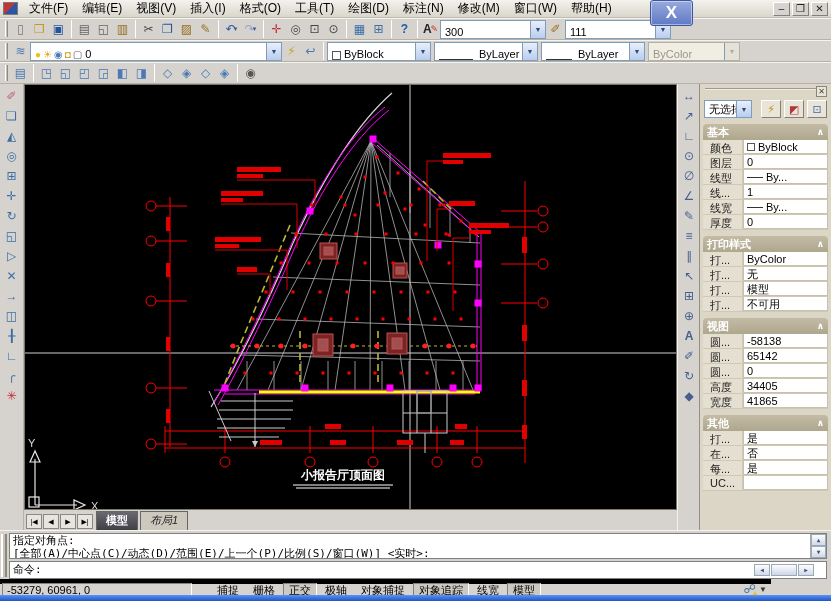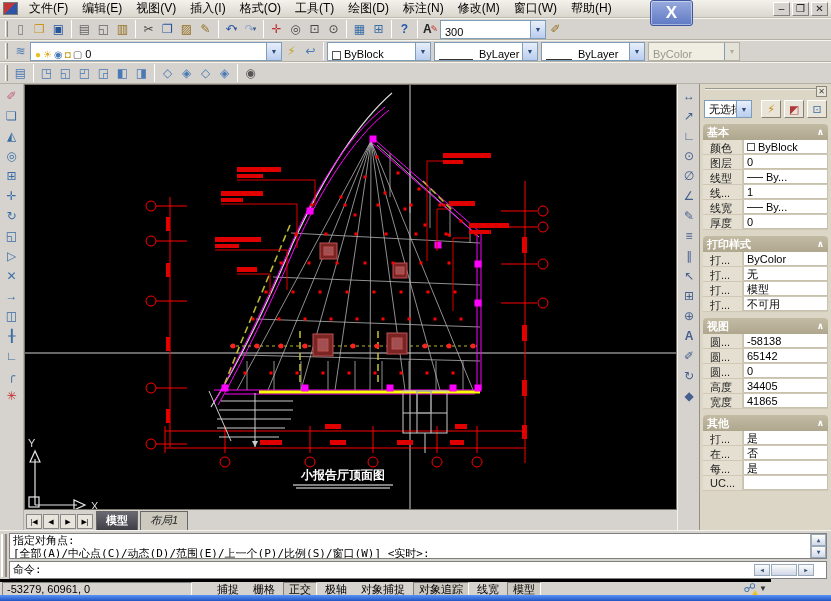--- a/index.html
+++ b/index.html
@@ -56,21 +56,21 @@
 .cmd{left:0;top:530px;width:831px;height:49px;background:#d6d3ce;border-top:1px solid #f5f3ee}
 .cmd-grip{position:absolute;left:1px;top:3px;width:6px;height:43px;border-left:2px solid #fff;border-right:2px solid #8d897f;background:#c6c2b8}
 .cmd-hist{position:absolute;left:9px;top:2px;width:818px;height:26px;background:#fff;border:1px solid #808080;font-family:"DejaVu Sans Mono","Liberation Mono",monospace;font-size:11px;line-height:13px;padding:0 18px 0 3px;overflow:hidden}
 .cmd-vscroll{position:absolute;right:0;top:0;width:16px;height:100%;background:#ece9e2;border-left:1px solid #aaa;display:flex;flex-direction:column;justify-content:space-between}
 .scr-btn{height:12px;background:linear-gradient(#fdfdfb,#d3d9e8);border:1px solid #9ab;font-size:6px;text-align:center;line-height:10px;color:#35567e}
 .cmd-input{position:absolute;left:9px;top:30px;width:818px;height:18px;background:#fff;border:1px solid #808080;font-family:"DejaVu Sans Mono","Liberation Mono",monospace;font-size:11px;line-height:16px;padding-left:3px}
 .cmd-hscroll{position:absolute;right:12px;top:2px;display:flex;gap:1px;align-items:center}
 .cmd-hscroll .scr-btn{width:16px;height:12px}
 .cmd-hscroll .thumb{width:26px;height:12px;background:linear-gradient(#fdfdfb,#cfd6e6);border:1px solid #9ab}
 
-.status{left:0;top:579px;width:771px;height:16px;background:#d6d3ce;border-top:3px solid #000000;display:flex;align-items:center;font-size:11px}
+.status{left:0;top:579px;width:771px;height:16px;background:#d6d3ce;border-top:5px solid #000000;display:flex;align-items:center;font-size:11px}
 .coords{width:190px;height:14px;margin-left:2px;border:1px solid #808080;border-right-color:#fff;border-bottom-color:#fff;padding:0 4px;line-height:12px}
 .tgl{padding:0 5px;height:14px;line-height:13px;margin:0 1px;border:1px solid transparent;white-space:nowrap}
 .tgl.on{border-color:#808080 #fff #fff #808080;background:#cdc9c0}
 .status-right{margin-left:auto;display:flex;align-items:center;gap:2px;padding-right:4px}
 .comm-icon{position:relative;width:15px;height:14px;color:#3a6ea5;font-size:12px;line-height:13px;text-align:center}
 .comm-icon .warn{position:absolute;right:-2px;bottom:-1px;width:0;height:0;border-left:4px solid transparent;border-right:4px solid transparent;border-bottom:7px solid #f0c020}
 .status-dd{font-size:8px;color:#333}
 .taskbar-strip{left:0;top:595px;width:831px;height:6px;background:linear-gradient(#5a93f5,#1f55c4)}
 svg text{font-family:"Liberation Sans","DejaVu Sans",sans-serif}
 </style>
@@ -172,20 +172,24 @@
   <div class="sep"></div>
   <div class="tbtn" style="font-weight:bold;color:#222">
       <span>A</span>
       <span style="color:#c03030;font-size:9px;margin-left:-1px">✎</span>
     </div>
   <div class="combo" style="width:106px">
     <span>300</span>
     <span class="arrow-btn">▼</span>
   </div>
   <div class="tbtn" style="color:#946f22">✐</div>
+  <div class="combo" style="width:106px">
+    <span>111</span>
+    <span class="arrow-btn">▼</span>
+  </div>
 </div>
 
 <div class="abs tbrow" style="top:40px">
   <div class="grip"></div>
   <div class="tbtn" style="color:#4a7ab5">≋</div>
   <div class="combo" style="width:252px">
     <span id="layer-state-icons" style="display:flex;gap:2px;align-items:center">
         <span style="color: rgb(232, 192, 32); font-size: 10px;">●</span>
         <span style="color: rgb(224, 168, 24); font-size: 10px;">☀</span>
         <span style="color: rgb(74, 122, 181); font-size: 10px;">◉</span>

